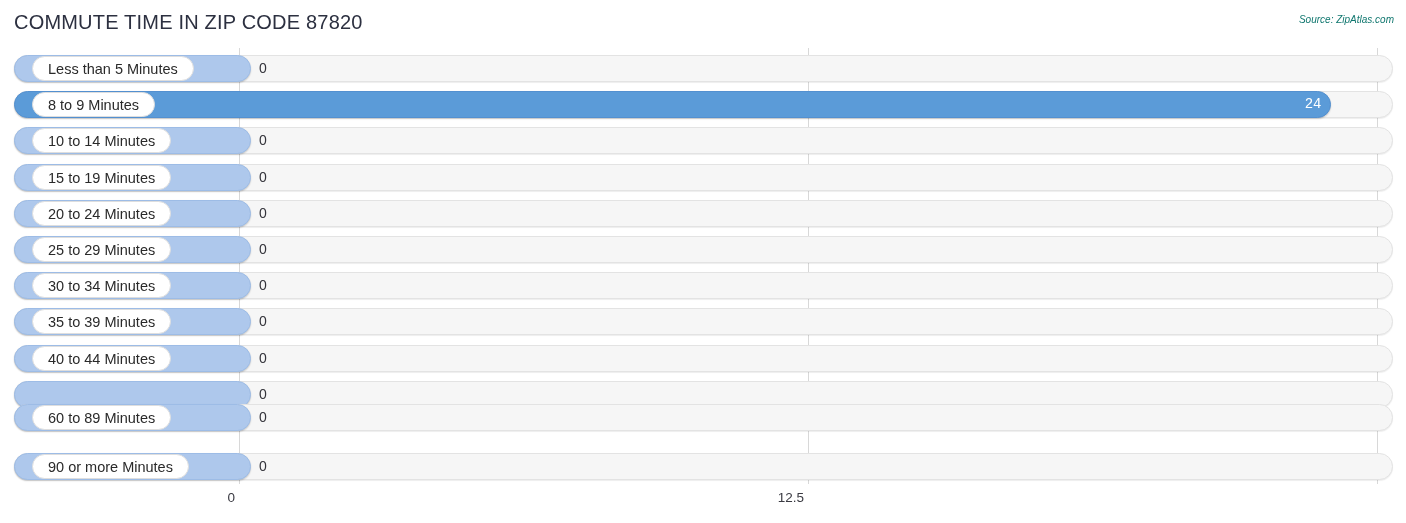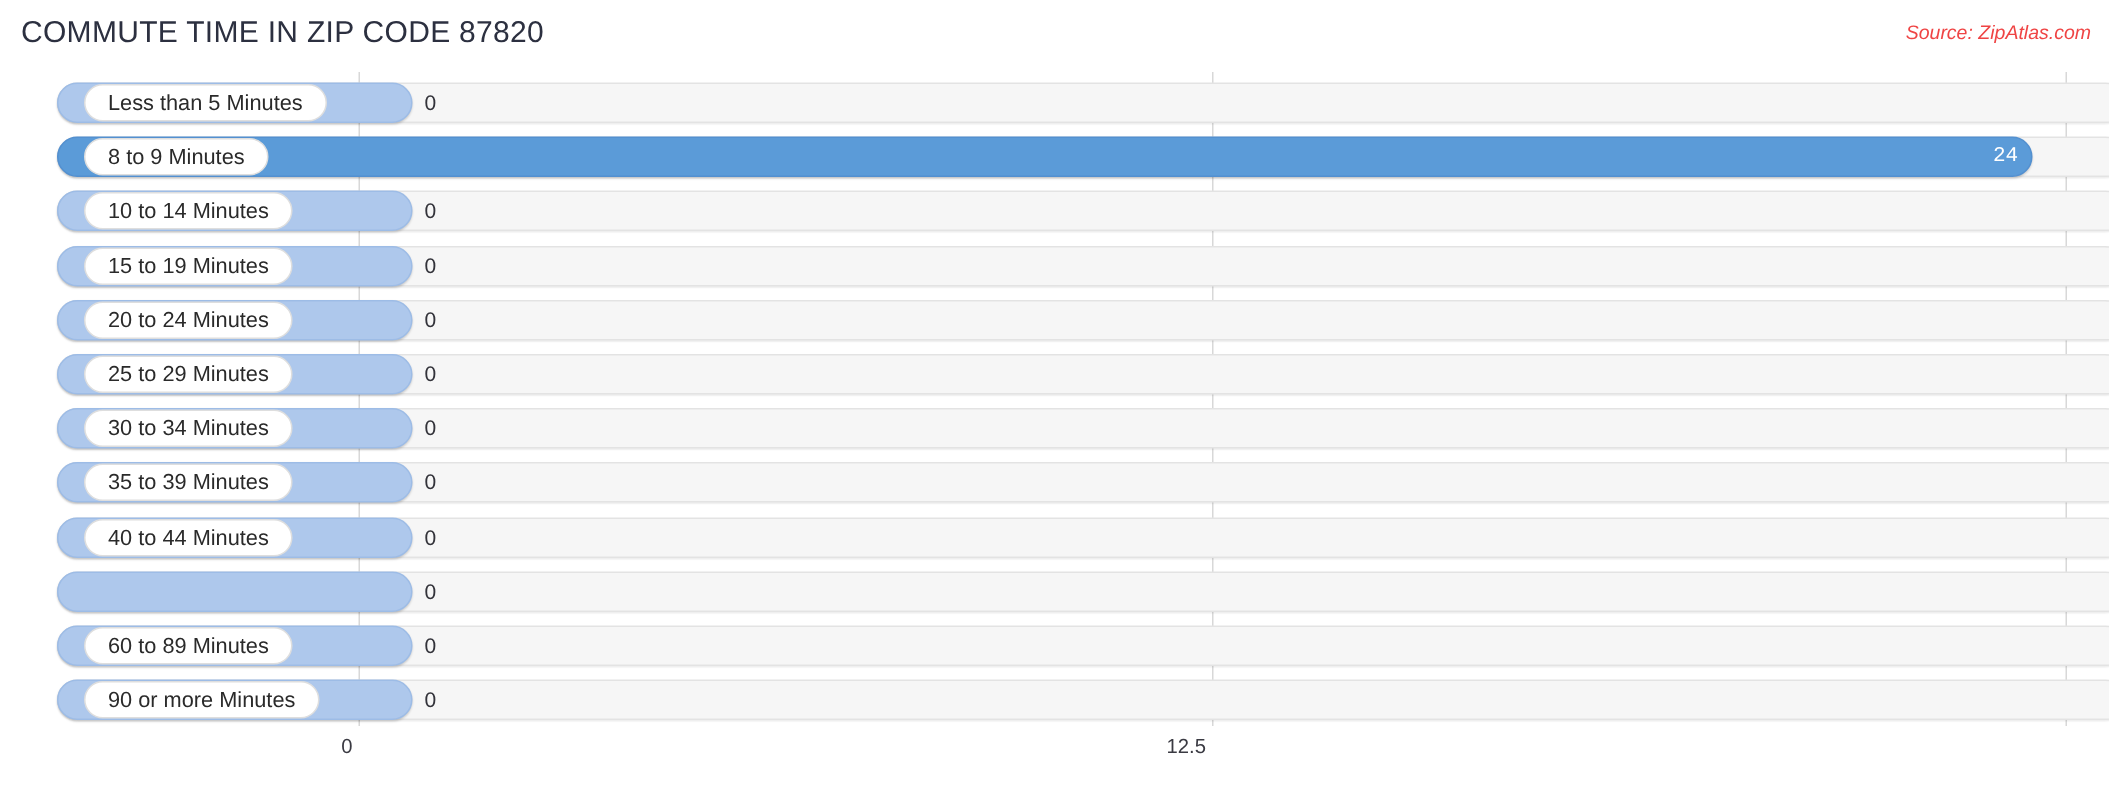--- a/index.html
+++ b/index.html
@@ -29,23 +29,23 @@
     font-size: 20px;
     font-weight: 400;
     letter-spacing: 0.2px;
     color: #2c3040;
     white-space: nowrap;
   }
   .source-note {
     position: absolute;
     right: 12px;
     top: 14px;
-    font-size: 13px;
+    font-size: 10px;
     font-style: italic;
-    color: #ef4444;
+    color: #0f766e;
     white-space: nowrap;
   }
 
   
   .plot {
     position: absolute;
     left: 0;
     top: 46px;
     width: 1406px;
     height: 440px;
@@ -64,21 +64,20 @@
     width: 1px;
     height: 436px;
     background: #d8d8d8;
   }
 
   .rows {
     position: absolute;
     left: 0; top: 0;
     width: 1228px;
     height: 440px;
-    margin-left: 24px;
   }
 
   .row {
     position: absolute;
     left: 14px;
     width: 1379px;
     height: 27px;
   }
 
   
@@ -234,21 +233,21 @@
         <div class="track"></div>
         <div class="bar zero" style="width: 237px;"></div>
         <div class="row-label">40 to 44 Minutes</div>
         <div class="value-out" style="left: 245px;">0</div>
       </div>
       <div class="row" style="top: 334.8px;">
         <div class="track"></div>
         <div class="bar zero" style="width: 237px;"></div>
         <div class="value-out" style="left: 245px;">0</div>
       </div>
-      <div class="row" style="top: 371px;">
+      <div class="row" style="top: 358px;">
         <div class="track"></div>
         <div class="bar zero" style="width: 237px;"></div>
         <div class="row-label">60 to 89 Minutes</div>
         <div class="value-out" style="left: 245px;">0</div>
       </div>
       <div class="row" style="top: 407.2px;">
         <div class="track"></div>
         <div class="bar zero" style="width: 237px;"></div>
         <div class="row-label">90 or more Minutes</div>
         <div class="value-out" style="left: 245px;">0</div>

